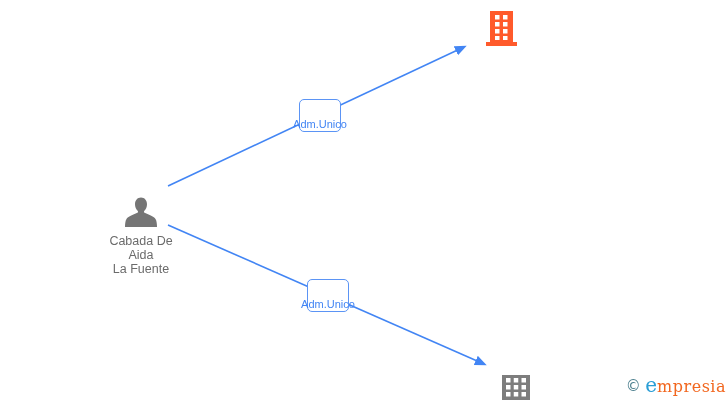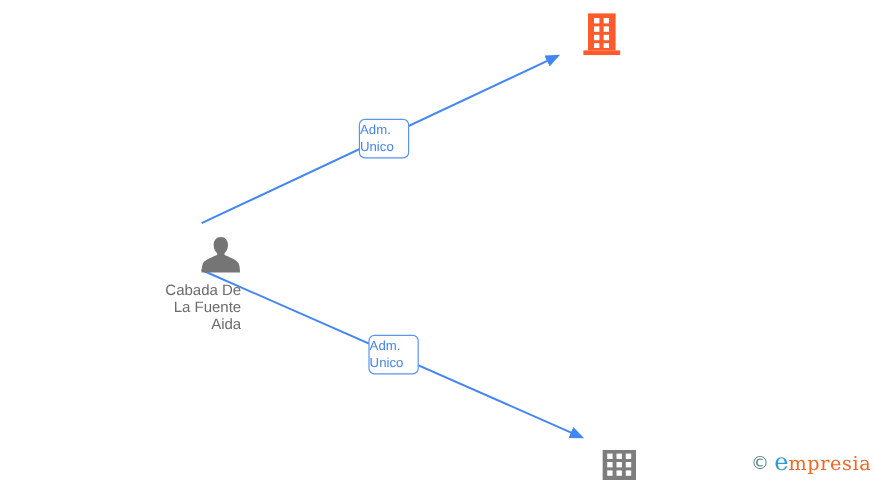--- a/index.html
+++ b/index.html
@@ -24,35 +24,35 @@
     position: absolute;
     width: 42px;
     height: 33px;
     background: #ffffff;
     border: 1px solid #5b94f5;
     border-radius: 5px;
     color: #4285f4;
     font-size: 11px;
     line-height: 14px;
     display: flex;
-    flex-direction: column;
-    align-items: flex-start;
+    flex-direction: row;
+    align-items: flex-end;
     justify-content: center;
     text-align: center;
     cursor: pointer;
   }
   .edge-label-1 { left: 299px; top: 99px; }
   .edge-label-2 { left: 307px; top: 279px; }
 
   .person-node {
     position: absolute;
     left: 81px;
     top: 196px;
     width: 120px;
-    text-align: right;
+    text-align: center;
     cursor: pointer;
   }
   .person-icon { display: inline-block; width: 34px; height: 32px; }
   .person-name {
     margin-top: 2px;
     color: #6b6b6b;
     font-size: 12.5px;
     line-height: 14px;
   }
 
@@ -106,22 +106,22 @@
   </div>
 
   <div class="person-node">
     <span class="person-icon">
       <svg viewBox="0 0 34 32" width="34" height="32">
         <path fill="#757575" d="M17 1.5c3.6 0 6 2.9 6 6.7 0 2.6-1.1 5.1-2.6 6.5-.6.6-.6 1.7.2 2.1 4.6 1.9 9.4 4.1 10.9 6.1 1.2 1.6 1.5 5.6 1.5 8.1H1c0-2.5.3-6.5 1.5-8.1 1.5-2 6.3-4.2 10.9-6.1.8-.4.8-1.5.2-2.1-1.5-1.4-2.6-3.9-2.6-6.5 0-3.8 2.4-6.7 6-6.7z"></path>
       </svg>
     </span>
     <div class="person-name">
       <div>Cabada De</div>
+      <div>Aida</div>
       <div>La Fuente</div>
-      <div>Aida</div>
     </div>
   </div>
 
   <div class="company-node company-top">
     <svg viewBox="0 0 31 35" width="31" height="35">
       <rect x="0" y="31" width="31" height="4" fill="#ff5a2b"></rect>
       <rect x="4" y="0" width="23" height="31" fill="#ff5a2b"></rect>
       <g fill="#ffffff">
         <rect x="9" y="4" width="4.5" height="4.5"></rect>
         <rect x="17" y="4" width="4.5" height="4.5"></rect>

